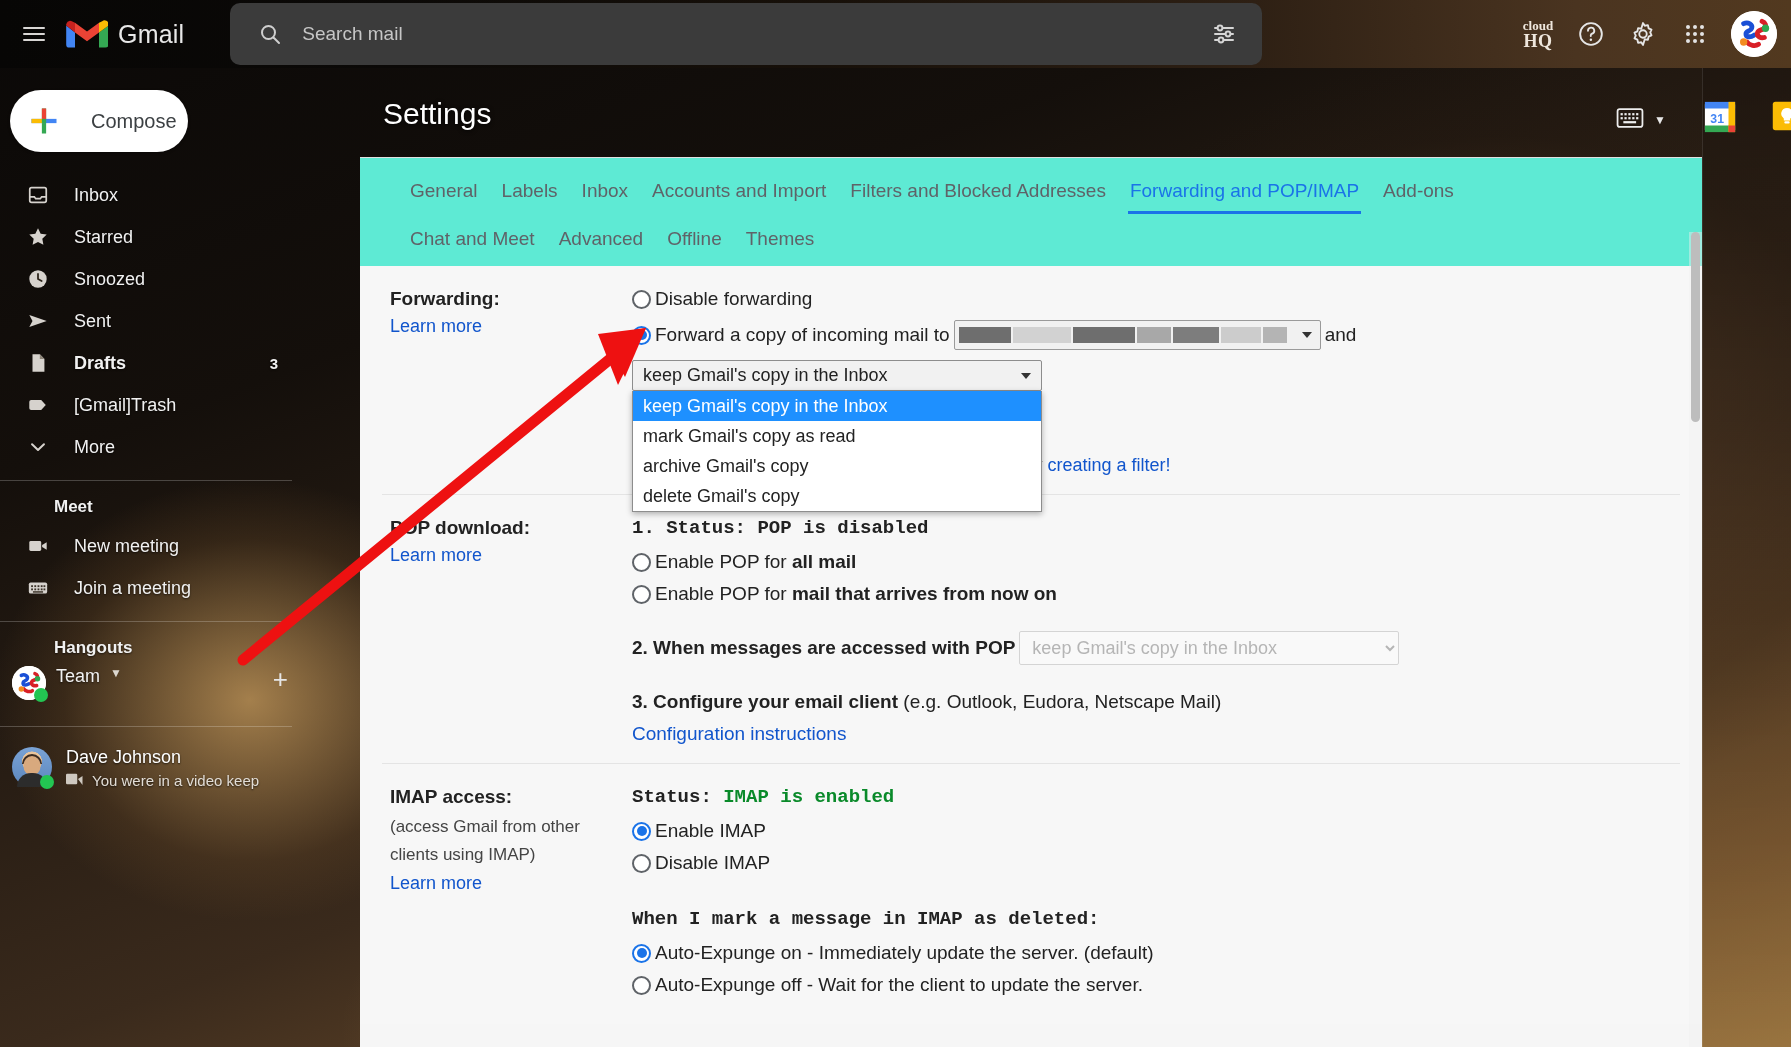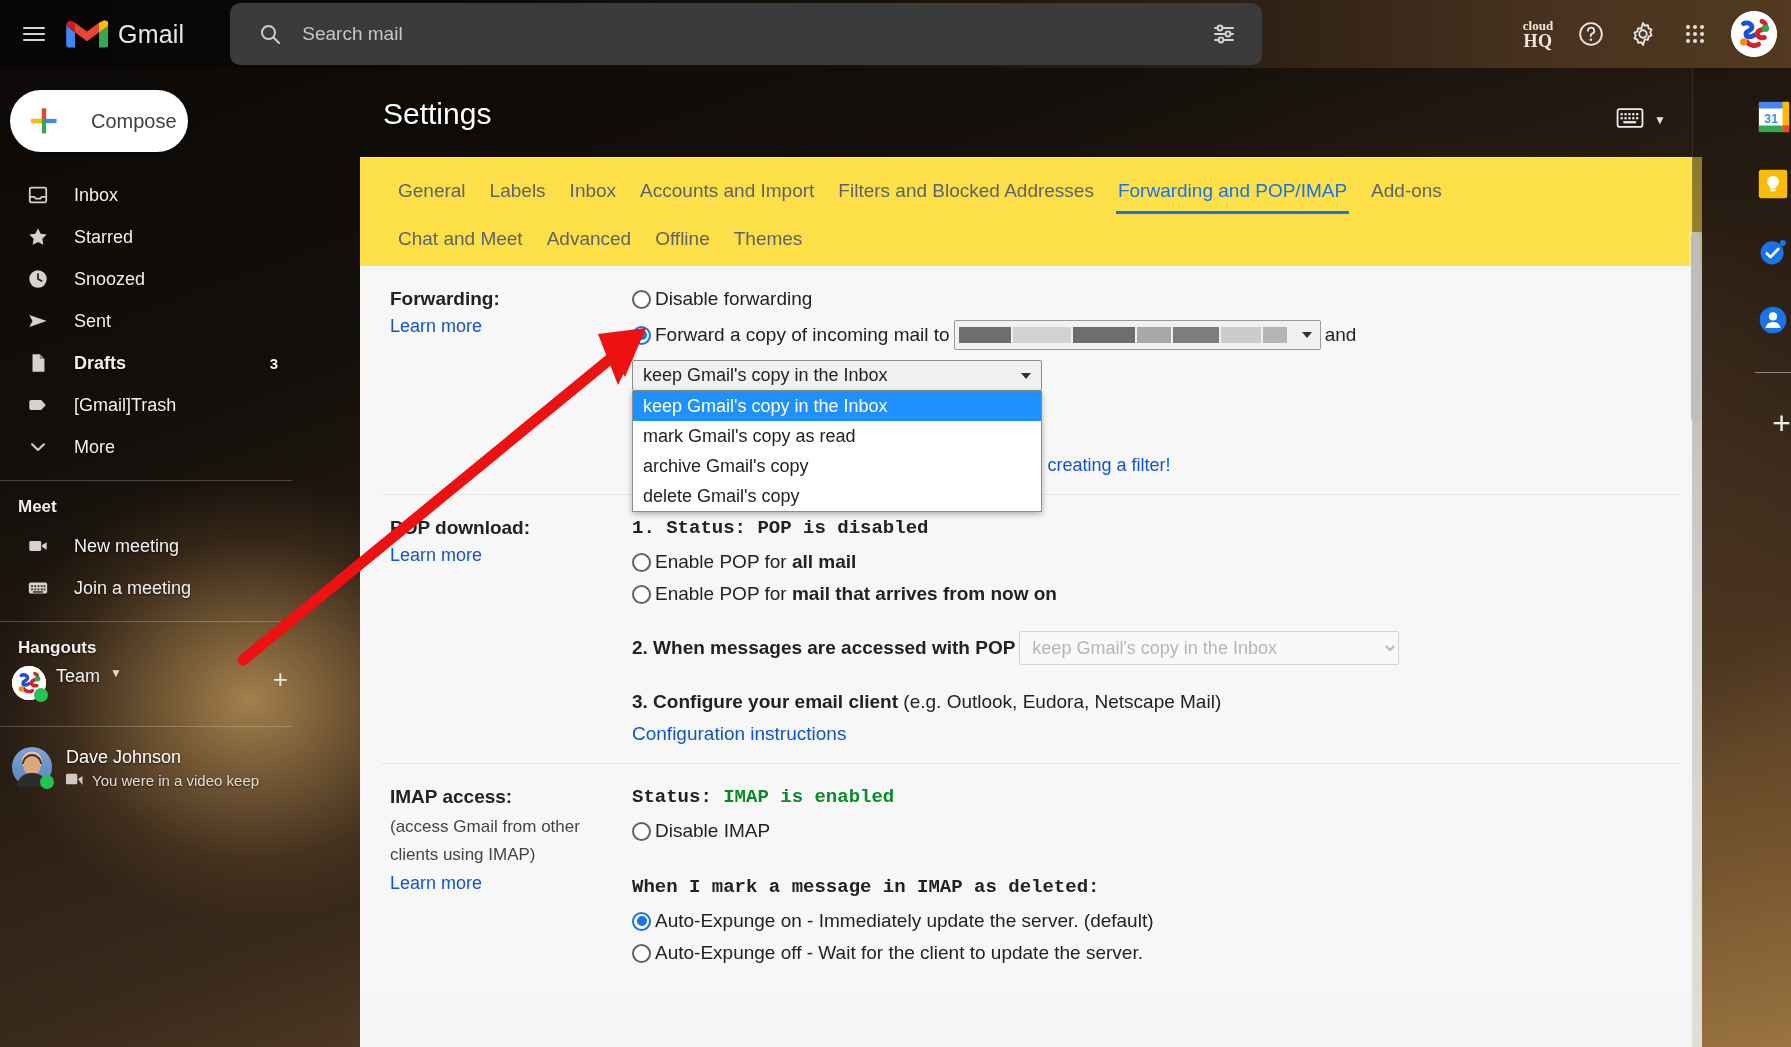--- a/index.html
+++ b/index.html
@@ -91,20 +91,21 @@
   }
   .navitem .nlabel { flex: 1; }
   .navitem .ncount { margin-right: 14px; font-size: 15px; }
   .navitem.bold .nlabel, .navitem.bold .ncount { font-weight: bold; }
   .navicon { width: 24px; height: 24px; flex: none; display:flex; align-items:center; justify-content:center; }
 
   .navsep { height:1px; background: rgba(255,255,255,.22); margin: 12px 18px 10px 0; }
   .navhead {
     color:#f1f1f1; font-size:17px; font-weight:bold; padding:6px 0 8px 18px;
     text-shadow: 0 1px 2px rgba(0,0,0,.6);
+    margin-left: 36px;
   }
 
   #hang-team { display:flex; align-items:flex-start; padding-left:12px; gap:10px; height:44px; cursor:pointer;}
   .hang-av { width:34px; height:34px; border-radius:50%; background:#fff; position:relative; flex:none; overflow:visible;}
   .onlinedot { position:absolute; right:-2px; bottom:-2px; width:14px; height:14px; border-radius:50%; background:#23c552; }
   #hang-team .tname { color:#f1f1f1; font-size:18px; text-shadow:0 1px 2px rgba(0,0,0,.6); }
   #hang-plus { margin-left:auto; margin-right:22px; color:#e6e6e6; font-size:26px; cursor:pointer; line-height:1;}
 
   #contact-row { display:flex; align-items:flex-start; gap:14px; padding:10px 0 0 12px; cursor:pointer; }
   #contact-row .cav { width:40px; height:40px; border-radius:50%; position:relative; flex:none;
@@ -124,21 +125,21 @@
   #kbd-ctl {
     position:absolute; right: 125px; top: 108px; z-index: 25;
     display:flex; align-items:center; gap:10px; color:#e8e8e8; cursor:pointer;
   }
   #panel {
     position: absolute; left: 360px; top: 157px; width: 1342px; bottom: 0;
     background: #f6f6f6; z-index: 22; overflow: hidden;
     border-top: 1px solid #e0e0e0;
   }
   #tabs {
-    padding: 18px 22px 0 26px; background:#fde047; position:relative;
+    padding: 18px 22px 0 38px; background:#5eead4; position:relative;
   }
   .tabrow { display: flex; align-items: flex-end; flex-wrap: wrap; }
   .tab {
     font-size: 19px; color: #5f6368; padding: 4px 12px 12px 12px;
     cursor: pointer; white-space: nowrap; position: relative;
   }
   .tab.active { color: #1a73e8; }
   .tab.active::after {
     content:''; position:absolute; left:10px; right:10px; bottom:0; height:3px; background:#1a73e8;
   }
@@ -205,22 +206,22 @@
   }
   .tip { font-size: 18px; color: #333; margin-top: 14px; }
   .tip a { color: #15c; text-decoration: none; }
   .step { font-weight: bold; margin-bottom: 12px; font-family: Liberation Mono, monospace; }
   .mini { margin-top: 18px; }
   .linklike { color:#15c; text-decoration:none; font-size:19px; }
   .green { color: #0a8a2a; font-weight: bold; }
 
   
   #rightrail {
-    position:absolute; top:68px; right:0; width:99px; bottom:0; z-index: 30;
-    display:flex; flex-direction:column; align-items:flex-end; padding-top: 32px; gap: 34px;
+    position:absolute; top:68px; right:0; width:89px; bottom:0; z-index: 30;
+    display:flex; flex-direction:row; align-items:flex-start; padding-top: 32px; gap: 34px;
     background: linear-gradient(180deg, rgba(28,20,14,.55), rgba(60,42,24,.35) 55%, rgba(150,115,62,.30));
     border-left: 1px solid rgba(255,255,255,.10);
   }
   .rail-ic { width:34px; height:34px; cursor:pointer; flex:none; }
   #rail-sep { width:36px; height:1px; background:rgba(255,255,255,.45); }
   #rail-plus { color:#efefef; font-size:32px; cursor:pointer; line-height:1; }
 
   
   #vscroll {
     position:absolute; right: 89px; top: 232px; width: 13px; bottom: 0; z-index: 31;
@@ -607,20 +608,24 @@
         <div class="lt">IMAP access:</div>
         <div class="sub">(access Gmail from other</div>
         <div class="sub" style="margin-top:2px;">clients using IMAP)</div>
         <a href="#">Learn more</a>
       </div>
       <div class="sbody">
         <div class="step">
           <span>Status: </span><span class="green">IMAP is enabled</span>
         </div>
         <div class="optline">
+          <span class="radio on"></span>
+          <span class="optlabel">Enable IMAP</span>
+        </div>
+        <div class="optline">
           <span class="radio"></span>
           <span class="optlabel">Disable IMAP</span>
         </div>
         <div class="step" style="margin-top:34px;">When I mark a message in IMAP as deleted:</div>
         <div class="optline">
           <span class="radio on"></span>
           <span class="optlabel">Auto-Expunge on - Immediately update the server. (default)</span>
         </div>
         <div class="optline">
           <span class="radio"></span>

